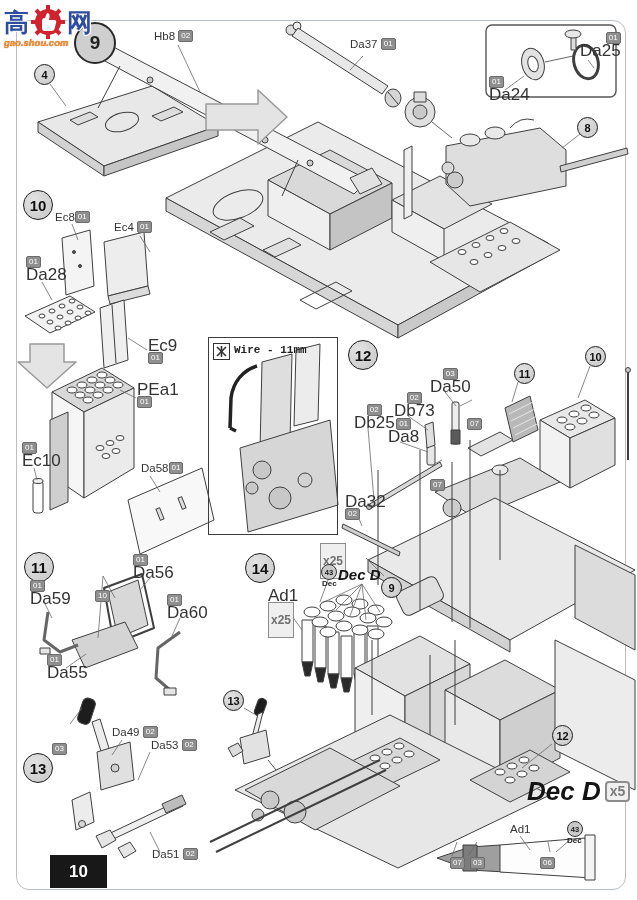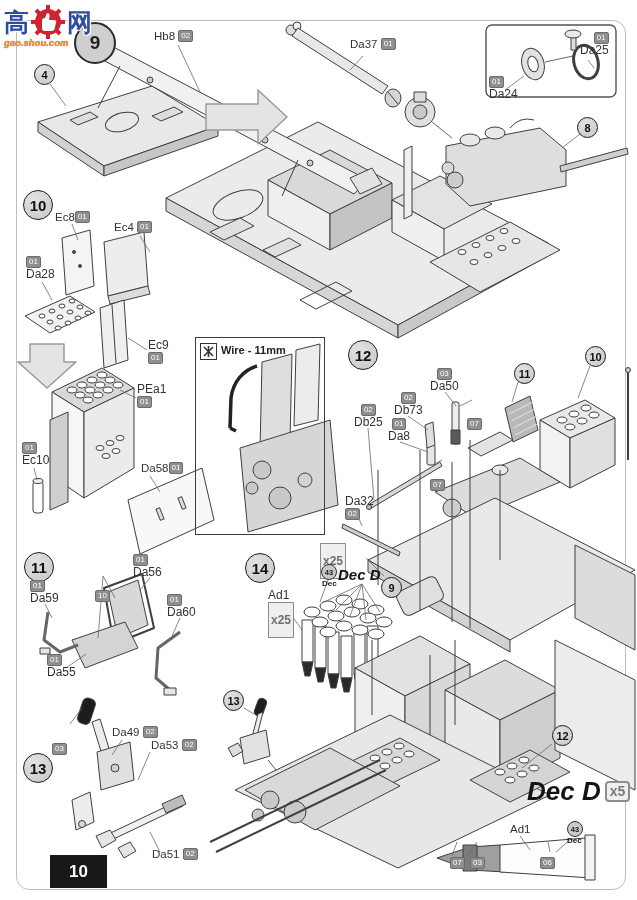--- a/index.html
+++ b/index.html
@@ -8,32 +8,32 @@
   #art{position:absolute;left:0;top:0;z-index:1;}
   .border-frame{position:absolute;left:16px;top:20px;right:11px;bottom:10px;
     border:1.6px solid #b9c0c5;border-radius:13px;z-index:0;}
   .lbl{position:absolute;z-index:3;font-size:11.5px;color:#333;white-space:nowrap;line-height:12px;}
   .badge{display:inline-block;background:#8f8f8f;color:#fff;border:1px solid #6c6c6c;
     border-radius:2px;font-size:8px;font-weight:normal;padding:0 2px;line-height:10px;vertical-align:2px;}
   .badge.alone{position:absolute;z-index:3;margin-top:27px;}
   .qbadge{display:inline-block;background:#efefef;color:#6f6f6f;border:1.4px solid #8d8d8d;
     border-radius:0;font-size:12px;font-weight:bold;padding:12px 2px;line-height:10px;}
   .stack{position:absolute;z-index:3;display:flex;flex-direction:column;gap:1px;line-height:11px;}
-  .stack .t{font-size:12px;color:#333;}
+  .stack .t{font-size:17px;color:#333;}
   .circ{position:absolute;z-index:3;width:28px;height:28px;border-radius:50%;
     background:radial-gradient(circle at 35% 30%,#e2e2e2,#c7c7c7);border:1.8px solid #1c1c1c;
     display:flex;align-items:center;justify-content:center;font-weight:bold;font-size:15px;color:#111;}
   .circ.sm{width:19px;height:19px;font-size:11px;border-width:1.5px;}
   .dcirc{position:absolute;z-index:3;width:14px;height:14px;border-radius:50%;background:#c9c9c9;
     border:1.3px solid #333;display:flex;align-items:center;justify-content:center;
     font-size:7.5px;font-weight:bold;color:#1a1a1a;}
   .dec-word{position:absolute;z-index:3;font-size:8px;font-weight:bold;color:#222;margin-top:24px;}
   .decd{position:absolute;z-index:3;font-style:italic;font-weight:bold;color:#141414;}
-  .wire-box{position:absolute;left:195px;top:337px;width:128px;height:196px;
-    border:1.6px solid #3c3c3c;z-index:2;background:transparent;}
+  .wire-box{position:absolute;left:208px;top:337px;width:128px;height:196px;
+    border:1.6px solid #3c3c3c;z-index:2;background:transparent;font-family:Liberation Mono, monospace;}
   .wire-head{position:absolute;left:4px;top:5px;display:flex;align-items:flex-start;gap:4px;}
   .wire-icon{width:15px;height:15px;border:1.5px solid #333;background:#fff;display:block;}
   .wire-text{font-size:11px;font-weight:bold;color:#222;line-height:15px;}
   .watermark{position:absolute;left:4px;top:4px;z-index:5;}
   .wm-row{display:flex;align-items:center;gap:1px;}
   .wm-cn{font-size:25px;font-weight:bold;color:#2f4da0;
     text-shadow:-1px -1px 0 #fff,1px -1px 0 #fff,-1px 1px 0 #fff,1px 1px 0 #fff;}
   .wm-site{font-size:9.5px;font-weight:bold;font-style:italic;color:#f7941d;margin-top:-3px;
     text-shadow:0 0 1px #a33;}
   .hidden-circ{position:absolute;left:74px;top:22px;width:38px;height:38px;border-radius:50%;

